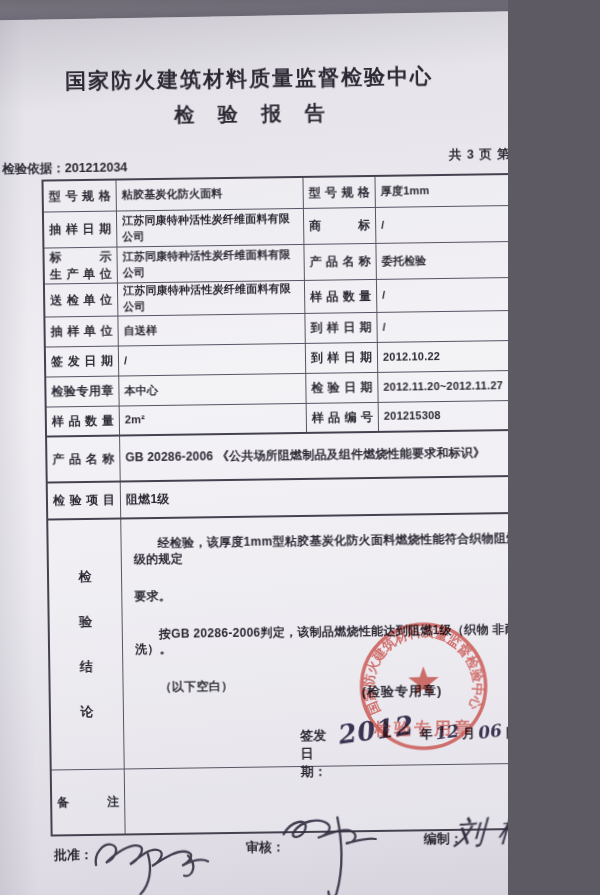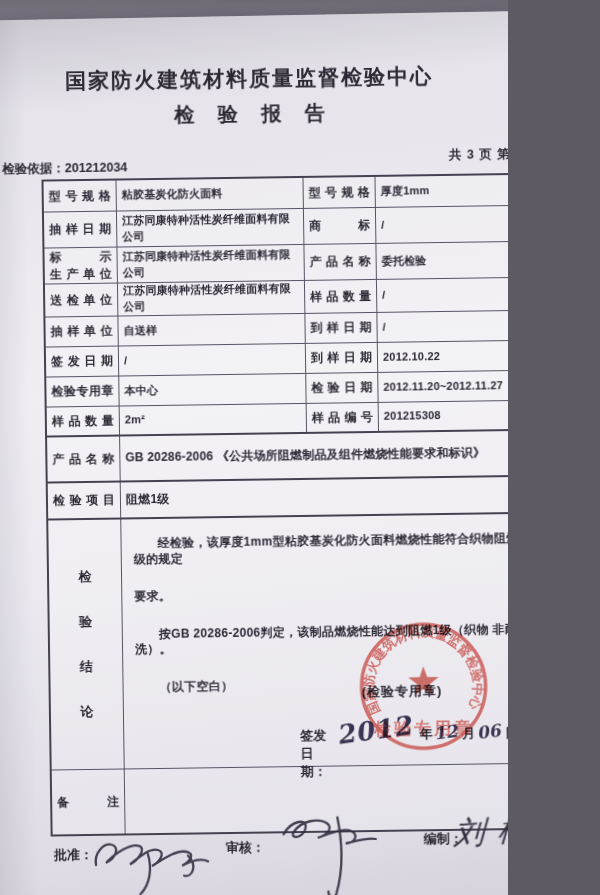--- a/index.html
+++ b/index.html
@@ -229,21 +229,21 @@
 
     <div class="sig-label" style="left:48px;top:843px">批准：</div>
     <svg class="sig-scribble" style="left:82px;top:824px" width="125" height="70" viewBox="0 0 125 70">
       <g stroke="#332e40" stroke-width="2.3" fill="none" stroke-linecap="round" opacity=".9">
         <path d="M8,38 C6,26 16,16 24,18 C32,20 28,32 18,36 C28,26 44,16 52,20 C58,23 50,34 42,38 C52,30 62,22 70,24 C78,26 72,36 64,40 C74,34 88,24 98,26 C108,28 102,36 94,40 C102,36 112,32 120,36"></path>
         <path d="M60,28 C64,42 62,58 52,68"></path>
         <path d="M100,30 C110,40 104,52 96,50"></path>
       </g>
     </svg>
 
-    <div class="sig-label" style="left:220px;top:838px">审核：</div>
+    <div class="sig-label" style="left:240px;top:838px">审核：</div>
     <svg class="sig-scribble" style="left:268px;top:810px" width="120" height="88" viewBox="0 0 120 88">
       <g stroke="#332e40" stroke-width="2.3" fill="none" stroke-linecap="round" opacity=".9">
         <path d="M10,24 C18,10 34,8 32,18 C30,28 16,30 20,22 C28,10 46,8 54,14 C60,19 52,26 44,28 C56,24 70,18 78,22 C86,26 80,34 72,34 C82,32 94,28 102,30"></path>
         <path d="M64,8 C68,30 70,58 62,84 C60,90 54,88 54,82"></path>
       </g>
     </svg>
 
     <div class="sig-label" style="left:418px;top:832px">编制：</div>
     <div class="hw-name">刘松林</div>
 

